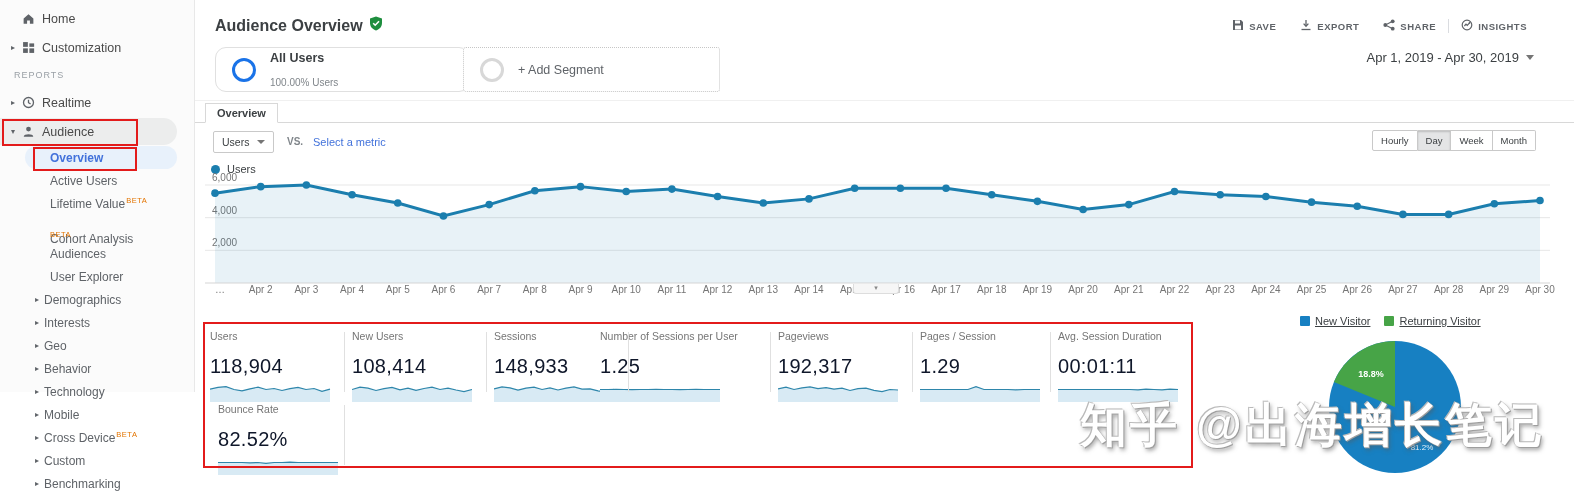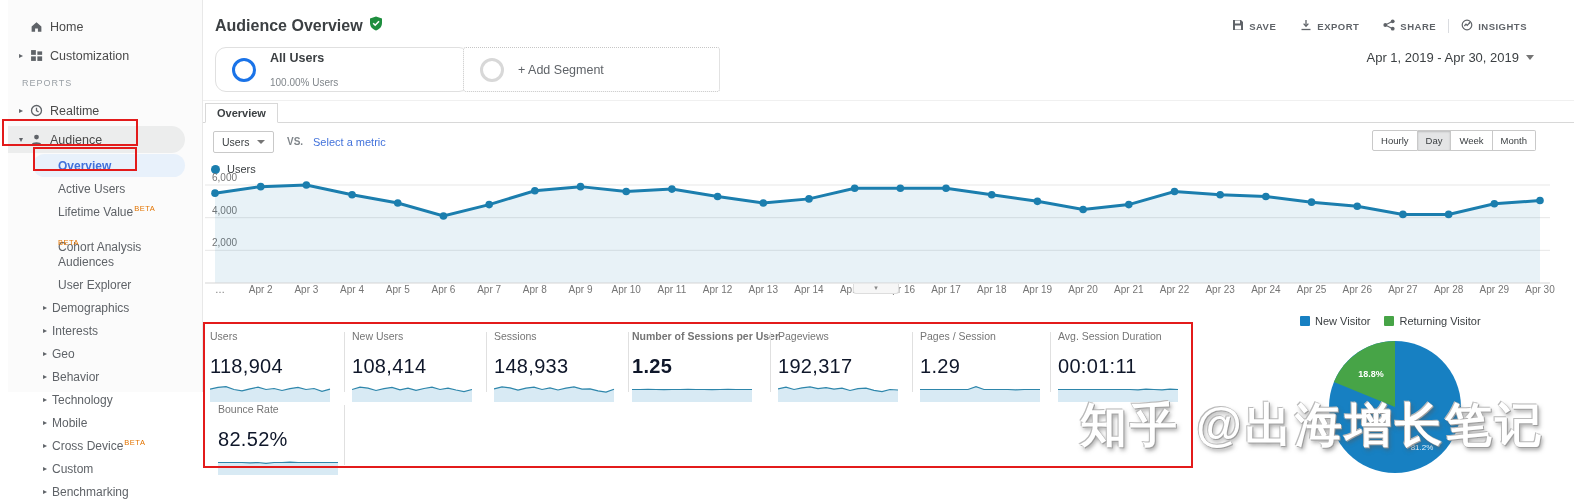--- a/index.html
+++ b/index.html
@@ -1,22 +1,22 @@
 <!DOCTYPE html>
 <html><head>
 <meta charset="utf-8">
 <style>
   * { margin:0; padding:0; box-sizing:border-box; }
   html,body { width:1574px; height:500px; overflow:hidden; background:#fff;
     font-family:"Liberation Sans","DejaVu Sans",sans-serif; color:#3c4043; }
   .abs { position:absolute; }
 
   
-  #sidebar { position:absolute; left:8px; top:0; width:195px; height:392px;
-    background:#fbfbfb; border-right:1px solid #e8e8e8; padding-top:12px; z-index:2; }
+  #sidebar { position:absolute; left:0; top:0; width:195px; height:392px;
+    background:#fbfbfb; border-right:1px solid #e8e8e8; padding-top:4px; z-index:2; }
   .sb-item { position:relative; width:100%; display:flex; align-items:center; cursor:pointer; }
   .sb-item.top { height:29px; font-size:12.5px; color:#4a4a4a; }
   .sb-item.section { height:26px; font-size:9px; letter-spacing:1px; color:#9aa0a6; padding-left:14px; cursor:default; }
   .sb-item.sub { height:23px; font-size:12px; color:#5f6368; padding-left:50px; }
   .sb-item.sub.haschild { padding-left:44px; }
   .sb-item.betabelow { height:27px; align-items:flex-start; }
   .sb-item.betabelow .lbl { margin-top:17px; }
   .sb-arrow { position:absolute; left:8px; width:10px; font-size:8px; color:#5f6368; text-align:center; }
   .sb-item.sub .sb-arrow { left:32px; }
   .sb-icon { position:absolute; left:22px; width:14px; height:14px; }
@@ -76,21 +76,21 @@
     border-radius:0 0 3px 3px; text-align:center; font-size:7px; color:#888; line-height:8px; cursor:pointer; z-index:3;}
 
   
   .m-card { position:absolute; cursor:default; }
   .m-label { font-size:10.5px; color:#757575; white-space:nowrap; }
   .m-value { font-size:20px; color:#0f172a; margin-top:13px; letter-spacing:.3px; }
   .m-divider { position:absolute; width:1px; background:#e0e0e0; }
 
   
   #pie-legend { left:1300px; top:315px; display:flex; align-items:center; gap:14px; font-size:11px; color:#3c4043; }
-  .pleg { display:flex; align-items:center; gap:5px; }
+  .pleg { display:flex; align-items:center; gap:5px;text-decoration:underline; }
   .psq { width:10px; height:10px; border-radius:1px; }
 
   
   #watermark { left:1080px; top:394px; font-size:47px; font-weight:bold; letter-spacing:3px; color:#ffffff;
     text-shadow:0 0 1px #9e9e9e, 1px 1px 0 #9e9e9e, -1px -1px 0 #bdbdbd, 2px 3px 4px rgba(90,90,90,.55);
     z-index:10; white-space:nowrap; pointer-events:none; }
 </style>
 </head>
 <body>
 
@@ -352,21 +352,21 @@
           <path d="M0.0,11.2 L8.0,9.4 L16.0,8.6 L24.0,11.5 L32.0,12.8 L40.0,10.8 L48.0,9.2 L56.0,11.5 L64.0,10.5 L72.0,12.5 L80.0,10.7 L88.0,9.4 L96.0,11.5 L104.0,10.5 L112.0,13.3 L120.0,11.2" fill="none" stroke="#2e86ab" stroke-width="1.2"></path>
         </svg></div>
       <div class="m-card" style="left: 352px; top: 330px;"><div class="m-label">New Users</div><div class="m-value">108,414</div><svg width="122" height="24">
           <path d="M0,24 L0.0,11.5 L8.0,9.2 L16.0,10.2 L24.0,12.5 L32.0,10.7 L40.0,9.4 L48.0,11.8 L56.0,10.2 L64.0,12.3 L72.0,10.5 L80.0,9.2 L88.0,11.5 L96.0,10.2 L104.0,12.0 L112.0,13.6 L120.0,11.5 L120,24 Z" fill="#d8eaf4"></path>
           <path d="M0.0,11.5 L8.0,9.2 L16.0,10.2 L24.0,12.5 L32.0,10.7 L40.0,9.4 L48.0,11.8 L56.0,10.2 L64.0,12.3 L72.0,10.5 L80.0,9.2 L88.0,11.5 L96.0,10.2 L104.0,12.0 L112.0,13.6 L120.0,11.5" fill="none" stroke="#2e86ab" stroke-width="1.2"></path>
         </svg></div>
       <div class="m-card" style="left: 494px; top: 330px;"><div class="m-label">Sessions</div><div class="m-value">148,933</div><svg width="122" height="24">
           <path d="M0,24 L0.0,10.8 L8.0,8.9 L16.0,9.9 L24.0,12.1 L32.0,10.2 L40.0,9.2 L48.0,11.5 L56.0,9.9 L64.0,12.0 L72.0,10.2 L80.0,8.9 L88.0,11.2 L96.0,10.8 L104.0,12.8 L112.0,14.1 L120.0,11.2 L120,24 Z" fill="#d8eaf4"></path>
           <path d="M0.0,10.8 L8.0,8.9 L16.0,9.9 L24.0,12.1 L32.0,10.2 L40.0,9.2 L48.0,11.5 L56.0,9.9 L64.0,12.0 L72.0,10.2 L80.0,8.9 L88.0,11.2 L96.0,10.8 L104.0,12.8 L112.0,14.1 L120.0,11.2" fill="none" stroke="#2e86ab" stroke-width="1.2"></path>
         </svg></div>
-      <div class="m-card" style="left: 632px; top: 330px; font-weight: bold;"><div class="m-label">Number of Sessions per User</div><div class="m-value">1.25</div><svg width="122" height="24">
+      <div class="m-card" style="left: 600px; top: 330px;"><div class="m-label">Number of Sessions per User</div><div class="m-value">1.25</div><svg width="122" height="24">
           <path d="M0,24 L0.0,11.5 L8.0,11.5 L16.0,11.4 L24.0,11.5 L32.0,11.6 L40.0,11.5 L48.0,11.5 L56.0,11.4 L64.0,11.5 L72.0,11.5 L80.0,11.6 L88.0,11.5 L96.0,11.4 L104.0,11.5 L112.0,11.5 L120.0,11.5 L120,24 Z" fill="#d8eaf4"></path>
           <path d="M0.0,11.5 L8.0,11.5 L16.0,11.4 L24.0,11.5 L32.0,11.6 L40.0,11.5 L48.0,11.5 L56.0,11.4 L64.0,11.5 L72.0,11.5 L80.0,11.6 L88.0,11.5 L96.0,11.4 L104.0,11.5 L112.0,11.5 L120.0,11.5" fill="none" stroke="#2e86ab" stroke-width="1.2"></path>
         </svg></div>
       <div class="m-card" style="left: 778px; top: 330px;"><div class="m-label">Pageviews</div><div class="m-value">192,317</div><svg width="122" height="24">
           <path d="M0,24 L0.0,10.8 L8.0,9.2 L16.0,11.5 L24.0,9.9 L32.0,8.9 L40.0,10.7 L48.0,9.7 L56.0,11.2 L64.0,10.2 L72.0,12.5 L80.0,10.7 L88.0,10.2 L96.0,12.3 L104.0,13.6 L112.0,11.5 L120.0,12.0 L120,24 Z" fill="#d8eaf4"></path>
           <path d="M0.0,10.8 L8.0,9.2 L16.0,11.5 L24.0,9.9 L32.0,8.9 L40.0,10.7 L48.0,9.7 L56.0,11.2 L64.0,10.2 L72.0,12.5 L80.0,10.7 L88.0,10.2 L96.0,12.3 L104.0,13.6 L112.0,11.5 L120.0,12.0" fill="none" stroke="#2e86ab" stroke-width="1.2"></path>
         </svg></div>
       <div class="m-card" style="left: 920px; top: 330px;"><div class="m-label">Pages / Session</div><div class="m-value">1.29</div><svg width="122" height="24">
           <path d="M0,24 L0.0,11.5 L8.0,11.5 L16.0,11.5 L24.0,11.5 L32.0,11.5 L40.0,11.5 L48.0,11.5 L56.0,8.6 L64.0,11.5 L72.0,11.5 L80.0,11.5 L88.0,11.5 L96.0,11.8 L104.0,11.5 L112.0,11.5 L120.0,11.5 L120,24 Z" fill="#d8eaf4"></path>
           <path d="M0.0,11.5 L8.0,11.5 L16.0,11.5 L24.0,11.5 L32.0,11.5 L40.0,11.5 L48.0,11.5 L56.0,8.6 L64.0,11.5 L72.0,11.5 L80.0,11.5 L88.0,11.5 L96.0,11.8 L104.0,11.5 L112.0,11.5 L120.0,11.5" fill="none" stroke="#2e86ab" stroke-width="1.2"></path>

